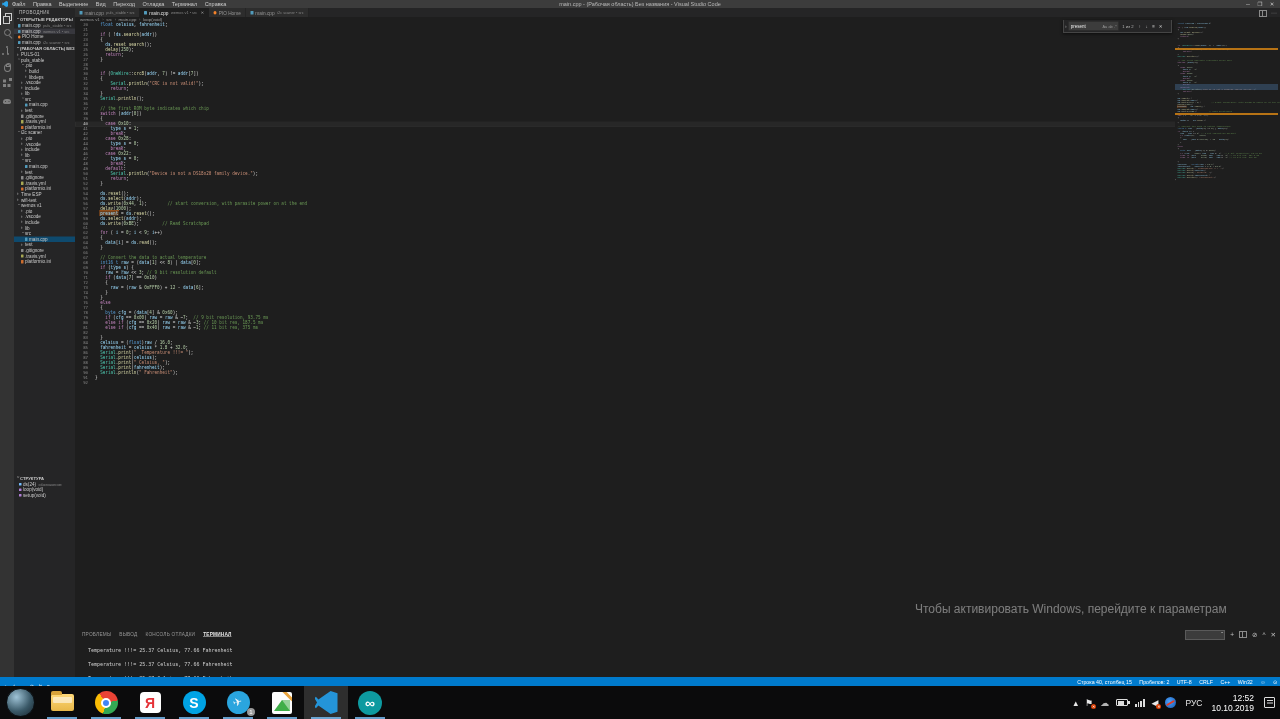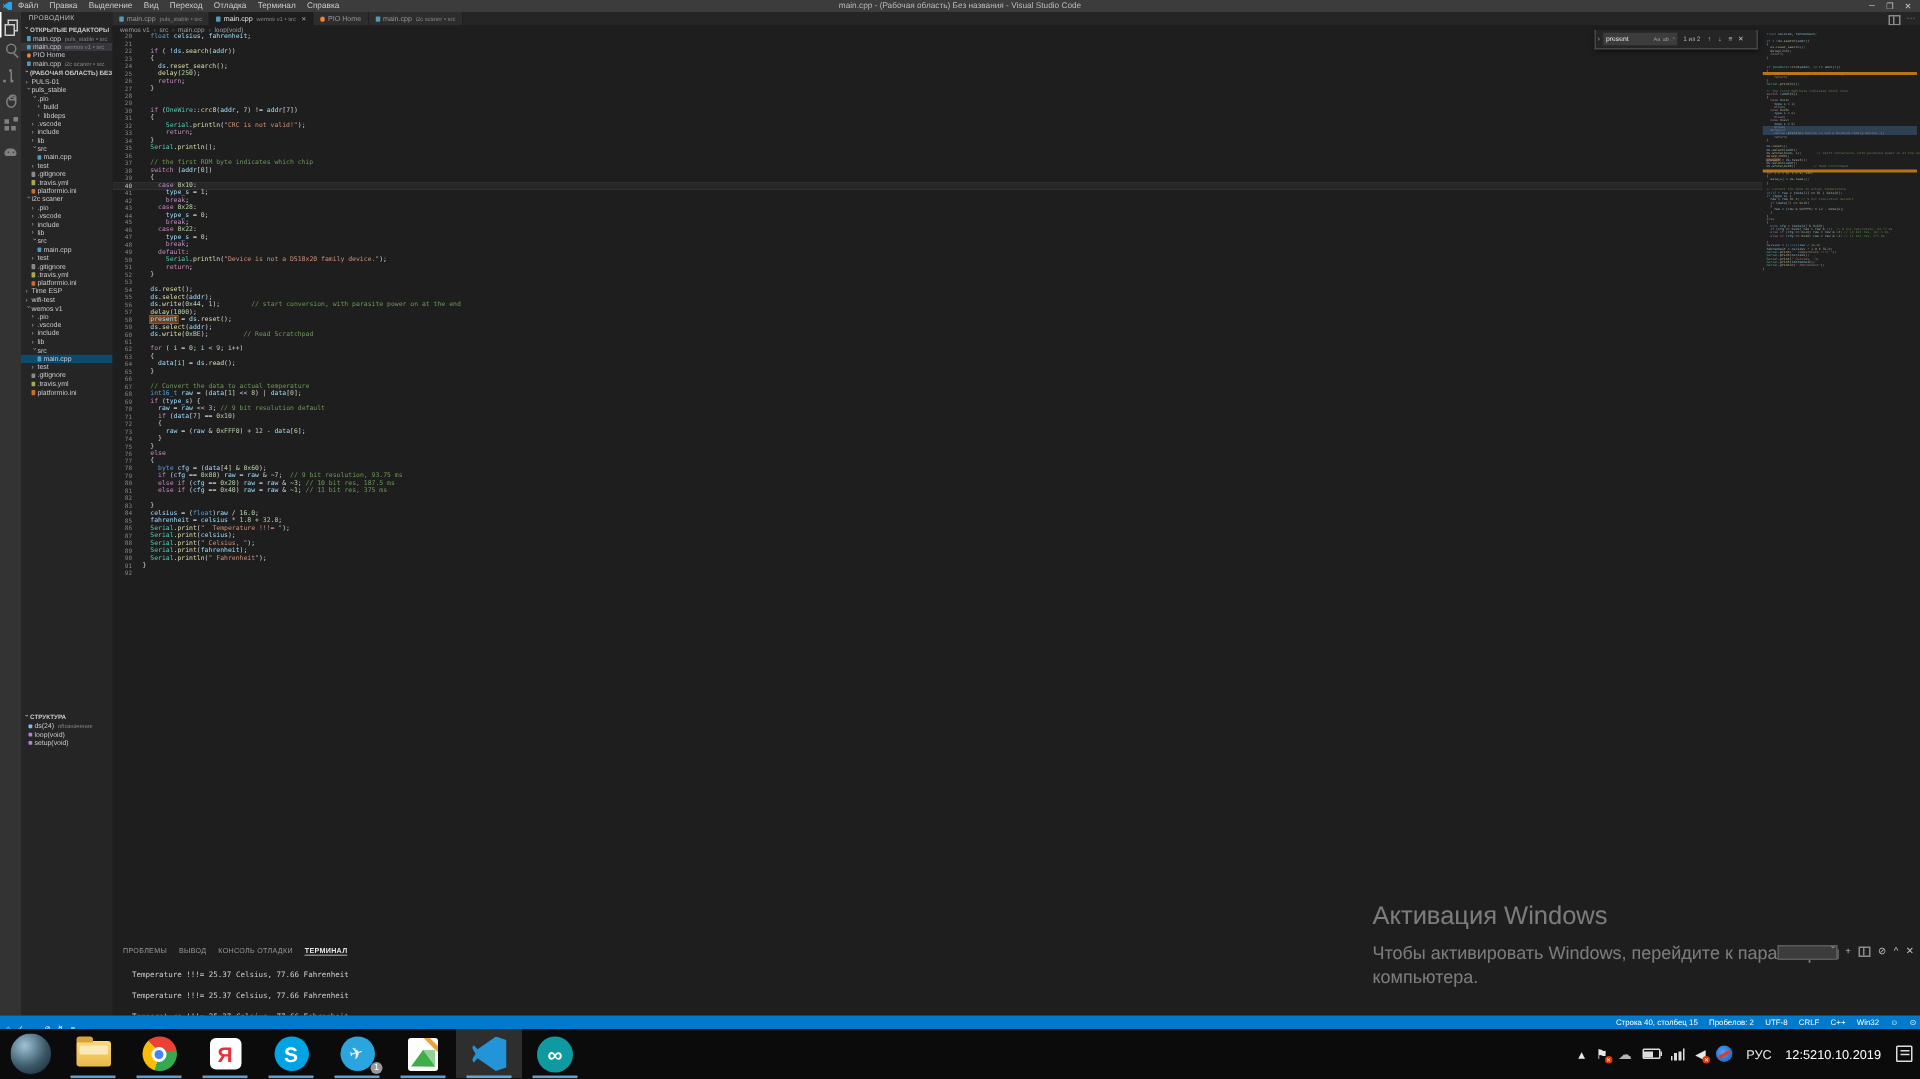--- a/index.html
+++ b/index.html
@@ -161,21 +161,21 @@
   .err-dot{position:absolute;right:-3px;bottom:-1px;width:5px;height:5px;border-radius:50%;background:#d83b01;
        color:#fff;font-size:4px;line-height:5px;text-align:center;}
   .batt{width:10px;height:5px;border:1px solid #ddd;border-radius:1px;position:relative;}
   .batt::after{content:'';position:absolute;right:-2.5px;top:1px;width:1.5px;height:3px;background:#ddd;}
   .batt::before{content:'';position:absolute;left:.5px;top:.5px;bottom:.5px;width:6px;background:#ddd;}
   .sig{display:flex;align-items:flex-end;gap:1px;height:8px;}
   .sig i{display:block;width:1.6px;background:#ddd;}
   .shield{width:11px;height:11px;border-radius:50%;background:radial-gradient(circle at 40% 40%,#4da3ff,#1455a8);position:relative;overflow:hidden;}
   .shield::after{content:'';position:absolute;left:1px;top:4.5px;width:9px;height:2px;background:#e23b24;transform:rotate(-30deg);border-radius:1px;}
   #lang{font-size:8.5px;margin:0 2px;}
-  #clock{display:flex;flex-direction:row;align-items:flex-end;font-size:8.5px;line-height:10px;color:#fff;text-align:right;}
+  #clock{display:flex;flex-direction:column;align-items:flex-end;font-size:8.5px;line-height:10px;color:#fff;text-align:right;}
   .ac-icon{width:9px;height:9px;border:1px solid #ddd;border-radius:1px;position:relative;margin-left:3px;}
   .ac-icon::after{content:'';position:absolute;left:1.5px;top:2px;right:1.5px;height:1px;background:#ddd;box-shadow:0 2.5px 0 #ddd;}
 </style>
 </head>
 <body>
 
 <div id="screen">
 
   <div id="titlebar">
     <div id="vslogo"></div>
@@ -885,23 +885,21 @@
           <div class="trow">  Temperature !!!= 25.37 Celsius, 77.66 Fahrenheit</div>
           <div class="trow">&nbsp;</div>
           <div class="trow">  Temperature !!!= 25.37 Celsius, 77.66 Fahrenheit</div>
           <div class="trow">&nbsp;</div>
           <div class="trow">  Temperature !!!= 25.37 Celsius, 77.66 Fahrenheit</div>
         </div>
     </div>
   </div>
 
   <div id="watermark">
-    <div class="wm1">Активация Windows</div>
     <div class="wm2">Чтобы активировать Windows, перейдите к параметрам</div>
-    <div class="wm3">компьютера.</div>
   </div>
 
   <div id="statusbar">
     <div id="sb-left">
         <span>⌂</span>
         <span>✓</span>
         <span>→</span>
         <span>⊘</span>
         <span>↯</span>
         <span>≡</span>

